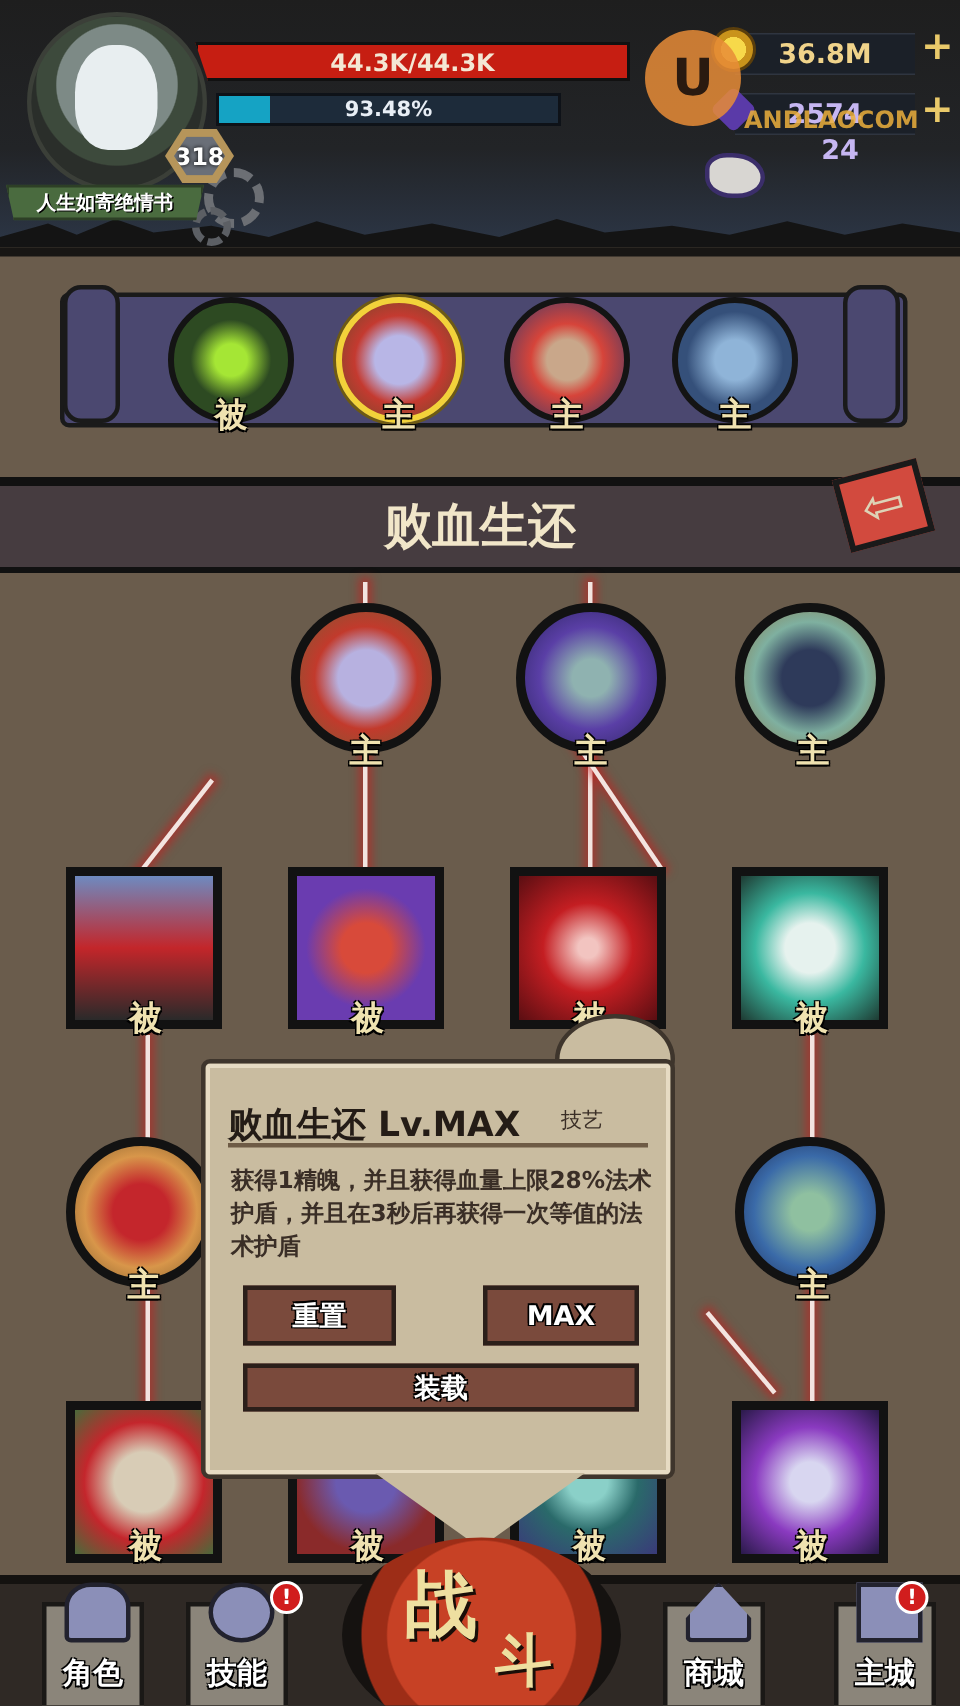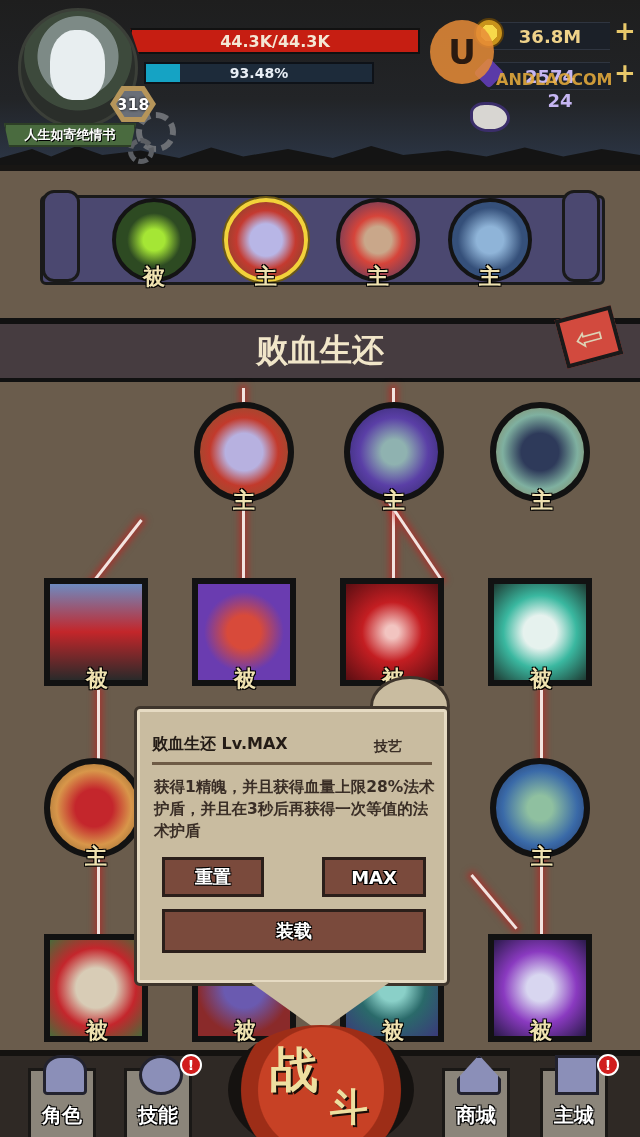--- a/index.html
+++ b/index.html
@@ -34,22 +34,22 @@
 .title-bar{left:0;top:318px;width:640px;height:64px;background:#463c40;border-top:6px solid #111;border-bottom:4px solid #111;display:flex;align-items:center;justify-content:center;font-size:32px;font-weight:bold;color:#f1e6c9}
 .back-btn{left:560px;top:312px;width:58px;height:50px;background:#d24a3e;border:4px solid #1a1a1a;transform:rotate(-15deg);display:flex;align-items:center;justify-content:center;font-size:34px;color:#ddd3b6}
 .tree{left:0;top:386px;width:640px;height:660px;background:#6a5c4c}
 .line{background:#f3e4e0;box-shadow:0 0 6px 3px rgba(200,30,30,.55)}
 .node-circle{width:100px;height:100px;border-radius:50%;border:6px solid #121212}
 .node-square{width:104px;height:108px;border:6px solid #121212}
 
 .popup{left:134px;top:706px;width:316px;height:280px;background:#c9bca0;border:3px solid #3e352c;border-radius:6px;box-shadow:inset 0 0 0 3px #e6dbc3}
 .popup-tail{left:250px;top:982px;width:140px;height:50px;background:#c9bca0;clip-path:polygon(0 0,100% 0,50% 100%)}
 .popup-swirl{left:370px;top:676px;width:80px;height:60px;border-radius:50%;background:#c9bca0;border:3px solid #3e352c}
-.popup-title{left:152px;top:734px;font-size:16px;font-weight:bold;color:#241c16}
-.popup-type{left:374px;top:738px;font-size:14px;font-weight:bold;color:#3a2e26}
+.popup-title{left:152px;top:734px;font-size:23px;font-weight:bold;color:#241c16}
+.popup-type{left:374px;top:738px;font-size:14px;font-weight:normal;color:#3a2e26}
 .popup-divider{left:152px;top:762px;width:280px;height:3px;background:#6e5b45}
 .popup-desc{left:154px;top:776px;width:284px;font-size:15.5px;line-height:22px;font-weight:bold;color:#3a2e26}
 .pbtn{height:40px;background:#7a4a3c;border:3px solid #2b1f1a;display:flex;align-items:center;justify-content:center;font-size:18px;font-weight:bold;color:#fff;text-shadow:1px 1px 0 #000,-1px -1px 0 #000,1px -1px 0 #000,-1px 1px 0 #000}
 
 .nav{left:0;top:1050px;width:640px;height:87px;background:#2f2925;border-top:6px solid #141210}
 .nav-item{top:1068px;width:68px;height:69px;background:#8b857a;border:3px solid #1a1816;border-bottom:none;display:flex;flex-direction:column;align-items:center;justify-content:flex-end;padding-bottom:8px}
 .nav-icon{position:absolute;top:-16px;left:12px;width:44px;height:40px;background:#8b8fb8;border:3px solid #22222e;border-radius:40% 40% 10% 10%}
 .nav-label{font-size:20px;font-weight:bold;color:#fff;text-shadow:1px 1px 0 #000,-1px -1px 0 #000,1px -1px 0 #000,-1px 1px 0 #000;position:relative}
 .alert{width:22px;height:22px;border-radius:50%;background:#d11d1d;border:2px solid #fff;color:#fff;font-size:14px;font-weight:bold;display:flex;align-items:center;justify-content:center}
 .battle{left:228px;top:1025px;width:186px;height:130px;border-radius:50%;background:radial-gradient(circle at 50% 50%,#c74125 0 55%,#9d2d17 56% 70%,#151210 71%)}
@@ -173,21 +173,21 @@
 <div class="abs popup-title">败血生还 Lv.MAX</div>
 <div class="abs popup-type">技艺</div>
 <div class="abs popup-divider"></div>
 <div class="abs popup-desc">获得1精魄，并且获得血量上限28%法术护盾，并且在3秒后再获得一次等值的法术护盾</div>
 <div class="abs pbtn" style="left:162px;top:857px;width:102px">
   <span>重置</span>
 </div>
 <div class="abs pbtn" style="left:322px;top:857px;width:104px">
   <span>MAX</span>
 </div>
-<div class="abs pbtn" style="left:162px;top:909px;width:264px;height:44px">
+<div class="abs pbtn" style="left:162px;top:909px;width:264px;height:32px">
   <span>装载</span>
 </div>
 
 <div class="abs nav"></div>
 
 <div class="abs nav-item" style="left:28px">
   <div class="nav-icon"></div>
   <span class="nav-label">角色</span>
 </div>
 <div class="abs nav-item" style="left:124px">
@@ -197,17 +197,17 @@
 <div class="abs alert" style="left:180px;top:1054px">!</div>
 
 <div class="abs battle"></div>
 <div class="abs battle-1">战</div>
 <div class="abs battle-2">斗</div>
 
 <div class="abs nav-item" style="left:442px">
   <div class="nav-icon" style="clip-path:polygon(50% 0,100% 60%,100% 100%,0 100%,0 60%)"></div>
   <span class="nav-label">商城</span>
 </div>
-<div class="abs nav-item" style="left:540px">
+<div class="abs nav-item" style="left:556px">
   <div class="nav-icon" style="border-radius:0"></div>
   <span class="nav-label">主城</span>
 </div>
 <div class="abs alert" style="left:597px;top:1054px">!</div>
 
 </body></html>

